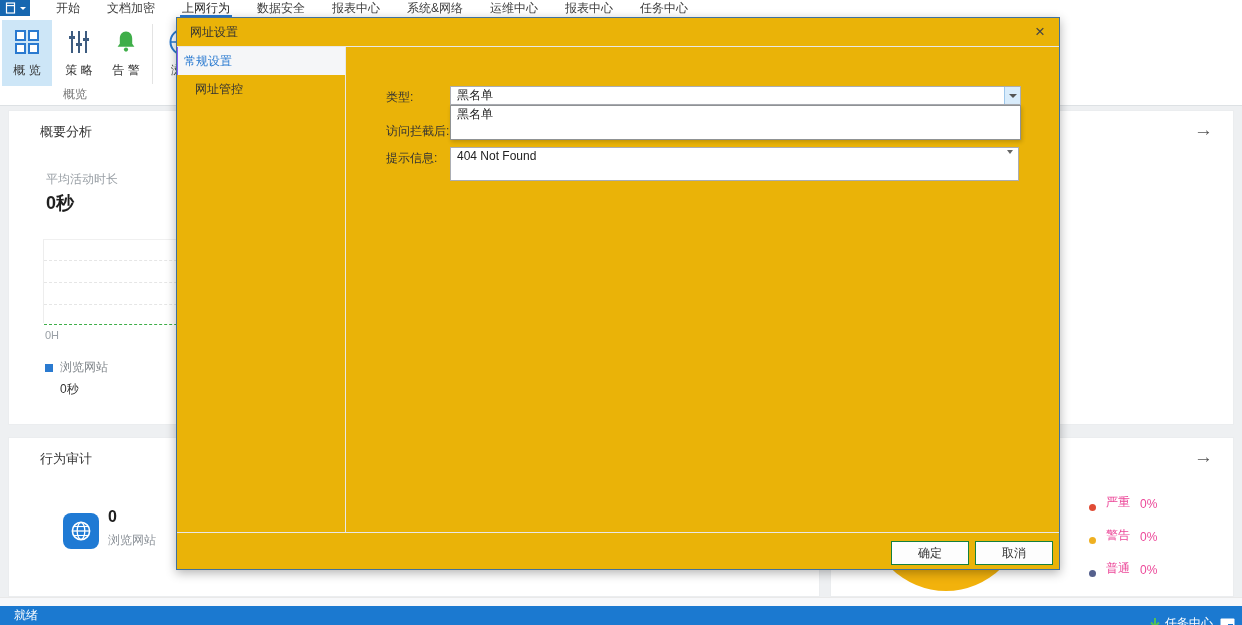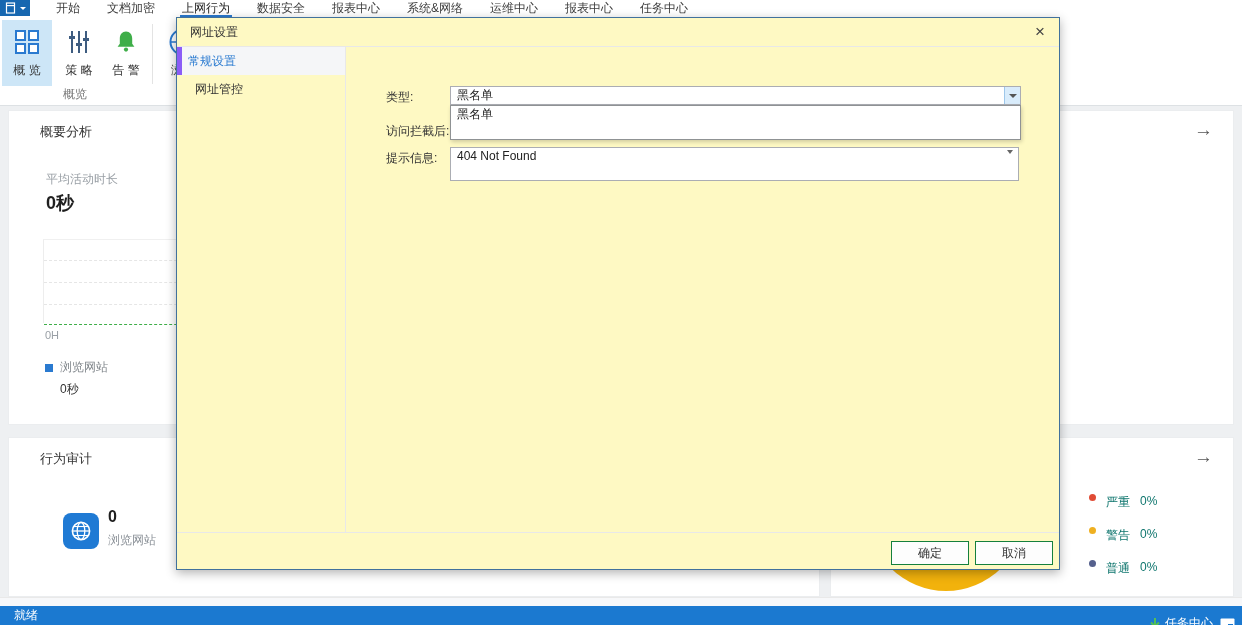--- a/index.html
+++ b/index.html
@@ -56,40 +56,40 @@
   .legend-value { margin-left:15px; margin-top:5px; color:#333; }
 
   
   #audit-tile { position:absolute; left:54px; top:75px; width:36px; height:36px; background:#1f7ad4; border-radius:8px;
                 display:flex; align-items:center; justify-content:center; }
   #audit-value { position:absolute; left:99px; top:70px; font-size:16px; font-weight:bold; color:#1f1f1f; }
   #audit-label { position:absolute; left:99px; top:94px; font-size:12px; color:#8a9097; }
 
   
   #gauge-circle { position:absolute; left:37px; top:-3px; width:156px; height:156px; border-radius:50%; }
-  .alert-row { position:absolute; left:258px; display:flex; align-items:flex-start; gap:10px; font-size:12px; color:#0f766e; }
+  .alert-row { position:absolute; left:258px; display:flex; align-items:flex-end; gap:10px; font-size:12px; color:#ec4899; }
   .alert-dot { width:7px; height:7px; border-radius:50%; }
   #alert-row-0 { top:56px; } #alert-row-1 { top:89px; } #alert-row-2 { top:122px; }
 
   
   #status-strip { position:absolute; left:0; top:597px; width:1242px; height:9px; background:#f7f8fa; border-top:1px solid #e9e9e9; }
   #statusbar { position:absolute; left:0; top:606px; width:1242px; height:19px; background:#1b79d0; color:#fff; font-size:12px; }
   #status-ready { position:absolute; left:14px; top:0; line-height:19px; }
   #status-right { position:absolute; right:7px; top:0; height:34px; display:flex; align-items:center; gap:7px; }
   #task-center { display:flex; align-items:center; gap:4px; cursor:pointer; }
 
   
-  #dialog { position:absolute; left:176px; top:17px; width:884px; height:553px; background:#fef9c3;
+  #dialog { position:absolute; left:176px; top:17px; width:884px; height:553px; background:#eab308;
             border:1px solid #41719c; box-shadow:0 3px 10px rgba(0,0,0,.30); z-index:20; }
   #dlg-titlebar { position:absolute; left:0; top:0; width:100%; height:29px; border-bottom:1px solid #e8e8e8; }
   #dlg-title { position:absolute; left:13px; top:0; line-height:29px; font-size:12px; color:#333; }
   #dlg-close { position:absolute; right:10px; top:5px; width:18px; height:18px; font-size:17px; line-height:18px;
                text-align:center; color:#444; cursor:pointer; }
   .dlg-nav-item { position:absolute; left:0; width:168px; height:28px; line-height:28px; font-size:12px; cursor:pointer; }
-  #dlg-nav-0 { top:29px; background:#f5f6f8; border-left:5px solid #8b5cf6; color:#2a7ad0; padding-left:6px; }
+  #dlg-nav-0 { top:29px; background:#f5f6f8; border-left:1px solid #8b5cf6; color:#2a7ad0; padding-left:6px; }
   #dlg-nav-1 { top:57px; color:#333; padding-left:18px; }
   #dlg-nav-divider { position:absolute; left:168px; top:29px; height:485px; width:1px; background:#e8e8e8; }
 
   .flabel { position:absolute; font-size:12px; color:#333; }
   #lbl-type      { left:209px; top:71px; }
   #lbl-intercept { left:209px; top:105px; }
   #lbl-message   { left:209px; top:132px; }
 
   .combo { position:absolute; left:273px; border:1px solid #abadb3; background:#fff; font-size:12px; color:#222; }
   #combo-type { top:68px; width:571px; height:19px; }

